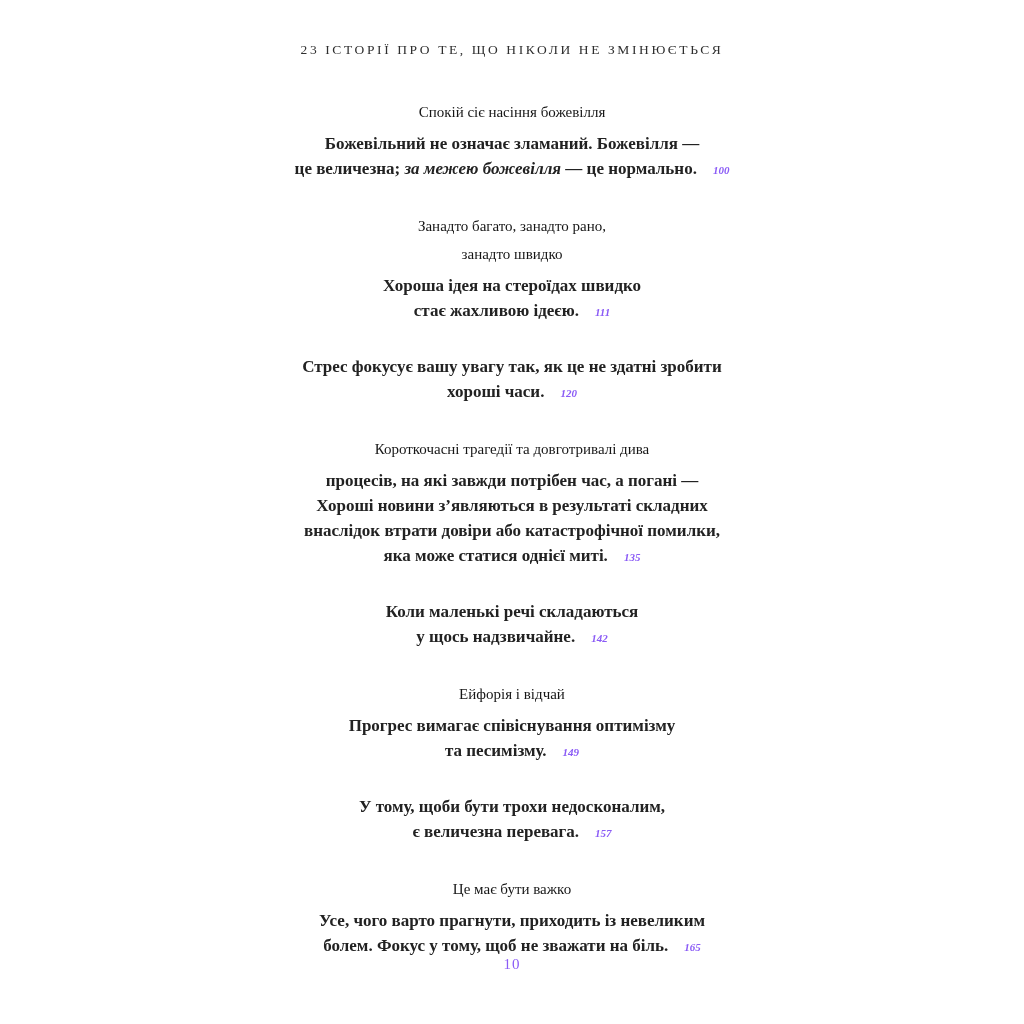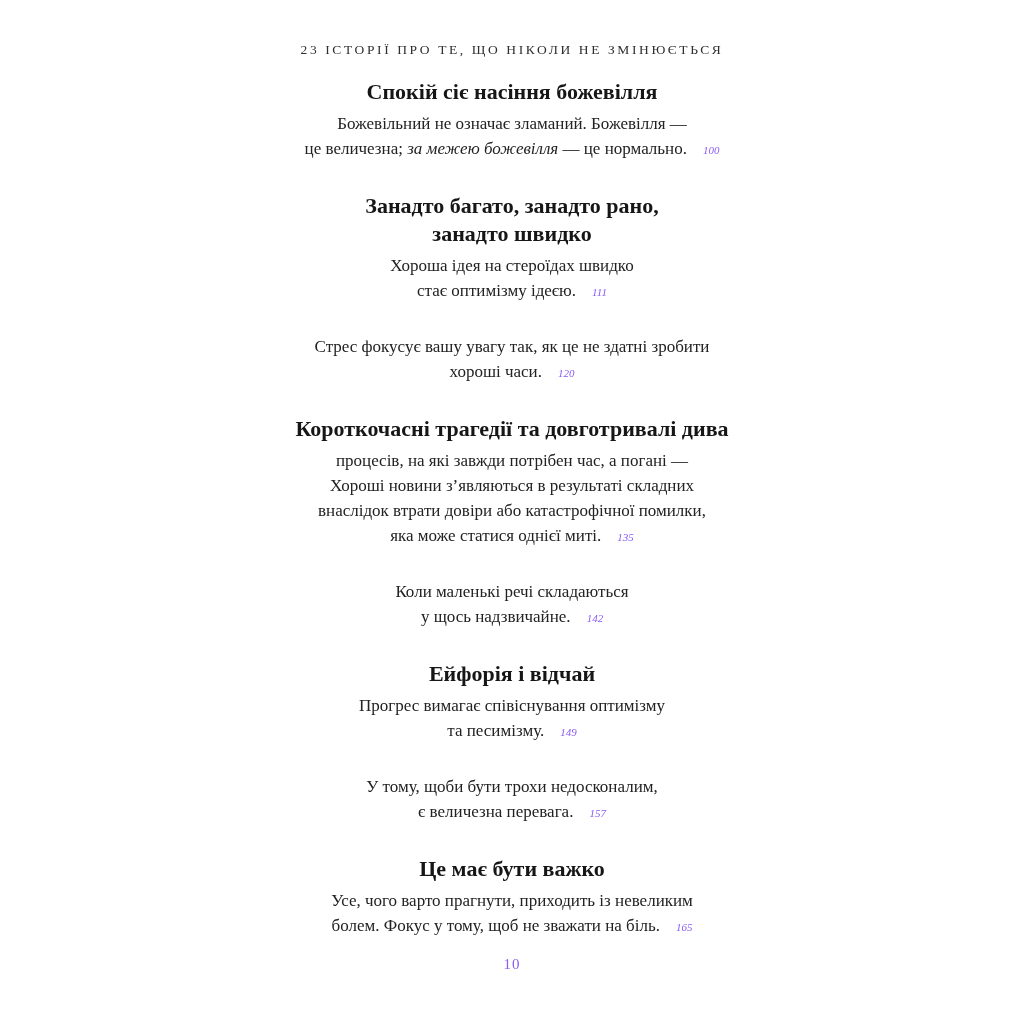--- a/index.html
+++ b/index.html
@@ -16,43 +16,43 @@
     width: 1024px;
     height: 1024px;
     padding-top: 42px;
     text-align: center;
   }
   .running-head {
     font-size: 13.5px;
     letter-spacing: 2.6px;
     color: #2e2e2e;
     font-weight: 400;
-    margin-bottom: 20px;
+    margin-bottom: 40px;
     text-transform: uppercase;
   }
   .toc-list {
     width: 700px;
     margin: 0 auto;
   }
   .entry {
     margin-bottom: 29px;
   }
   .entry-title {
-    font-weight: bold;
-    font-size: 22px;
+    font-weight: normal;
+    font-size: 15px;
     line-height: 28px;
     color: #161616;
     margin-bottom: 5px;
   }
   .entry-desc {
     font-size: 17px;
     line-height: 25px;
     color: #222222;
   }
-  .desc-line { white-space: nowrap; }
+  .desc-line { white-space: nowrap; font-weight: bold; }
   .italic { font-style: italic; }
   .pagenum {
     font-style: italic;
     font-size: 11px;
     margin-left: 16px;
     color: #8b5cf6;
   }
   .folio {
     position: absolute;
     left: 0;
@@ -76,21 +76,21 @@
     <div class="entry-desc">
           <div class="desc-line"><span>Божевільний не означає зламаний. Божевілля —</span></div>
           <div class="desc-line"><span>це величезна; </span><span class="italic">за межею божевілля</span><span> — це нормально.</span><span class="pagenum">100</span></div>
         </div>
   </div>
 
   <div class="entry">
     <div class="entry-title">Занадто багато, занадто рано,<br>занадто швидко</div>
     <div class="entry-desc">
           <div class="desc-line"><span>Хороша ідея на стероїдах швидко</span></div>
-          <div class="desc-line"><span>стає оптимізму ідеєю.</span><span class="pagenum">111</span></div>
+          <div class="desc-line"><span>стає жахливою ідеєю.</span><span class="pagenum">111</span></div>
         </div>
   </div>
 
   <div class="entry">
     <div class="entry-desc">
           <div class="desc-line"><span>Стрес фокусує вашу увагу так, як це не здатні зробити</span></div>
           <div class="desc-line"><span>хороші часи.</span><span class="pagenum">120</span></div>
         </div>
   </div>
 

